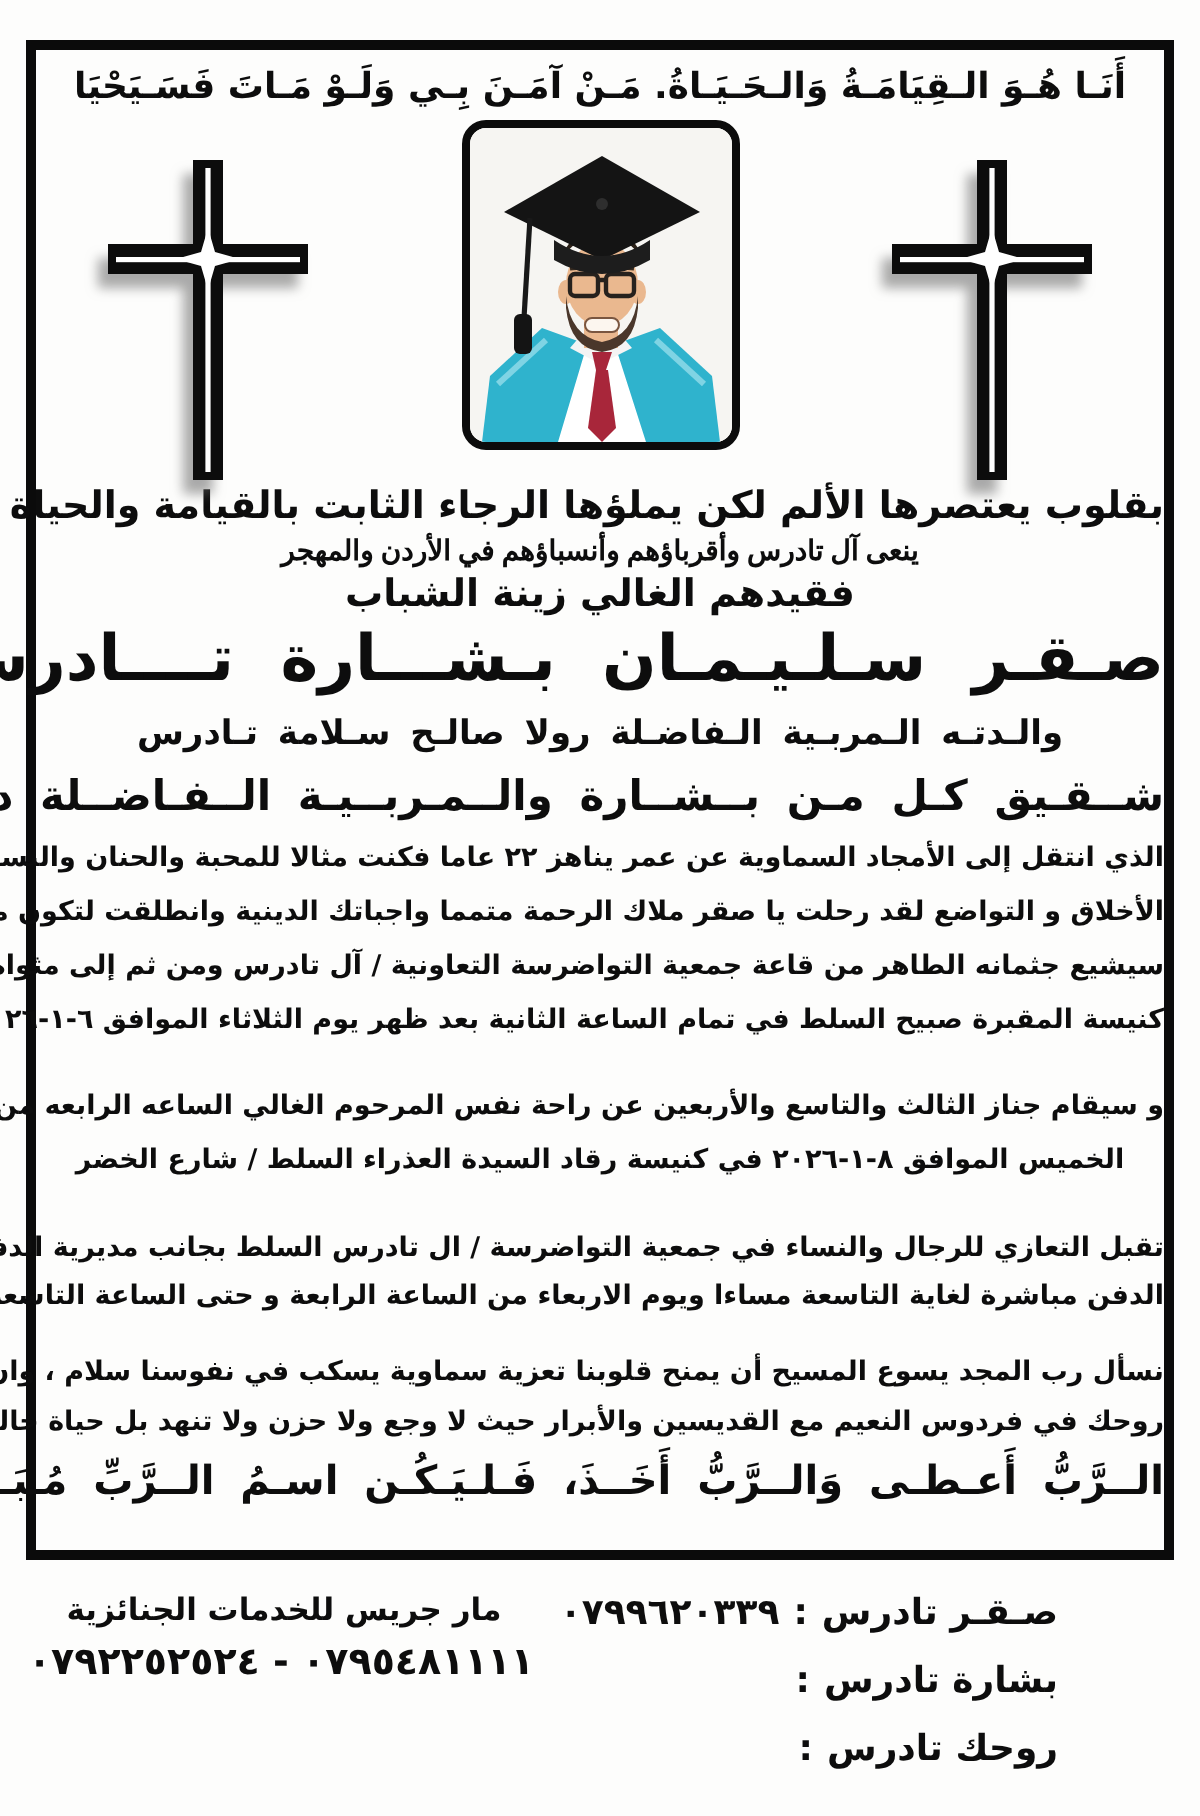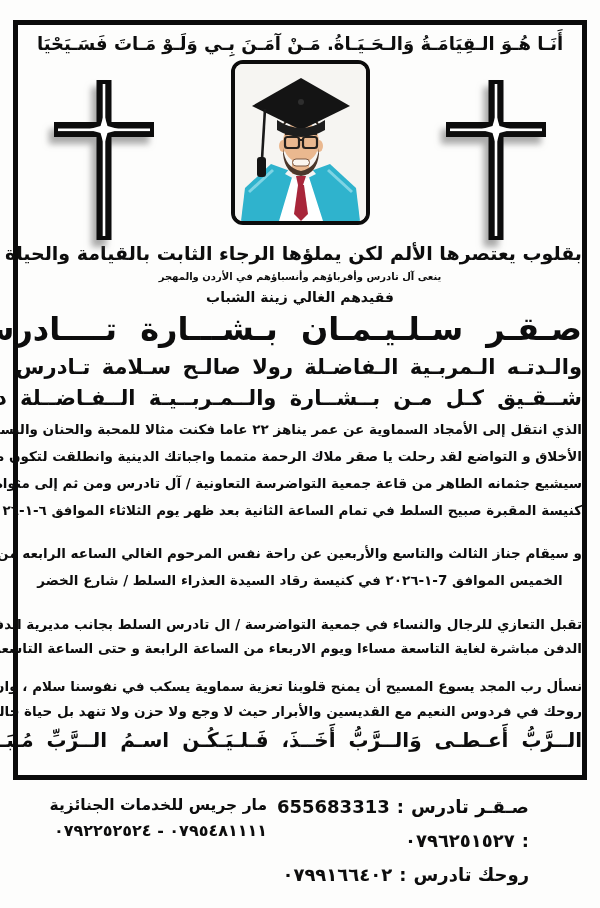--- a/index.html
+++ b/index.html
@@ -20,45 +20,45 @@
     display:flex;justify-content:space-between;align-items:flex-start;
     padding:0 30px;overflow:visible;
   }
   .cross-wrap{margin-top:16px;width:112px;height:166px;flex:0 0 auto;}
   .cross-wrap svg{filter:drop-shadow(-5px 7px 3px rgba(100,100,100,.55));}
   .photo-frame{
     width:131px;height:157px;border:4px solid #0c0c0c;border-radius:12px;
     overflow:hidden;background:#f6f5f2;flex:0 0 auto;margin-top:-2px;
   }
   .grief-line{margin-top:16px;font-size:19px;line-height:26px;}
-  .family-line{font-size:10px;line-height:21px;}
-  .intro-line{font-size:14px;line-height:20px;}
+  .family-line{font-size:14px;line-height:21px;font-family:Liberation Serif, serif;}
+  .intro-line{font-size:19px;line-height:20px;}
   .deceased-name{font-size:32px;line-height:45px;word-spacing:12px;}
-  .mother-line{font-size:21px;line-height:31px;word-spacing:4px;}
+  .mother-line{font-size:17px;line-height:31px;word-spacing:4px;}
   .siblings-line{font-size:21px;line-height:31px;word-spacing:6px;}
   .para{margin-top:2px;}
   .para .line{font-size:13.5px;line-height:27px;font-weight:bold;}
   .para-memorial{margin-top:16px;}
   .para-condolence{margin-top:18px;}
   .para-condolence .line{line-height:24px;}
   .para-prayer{margin-top:14px;}
   .para-prayer .line{line-height:25px;}
   .closing-verse{margin-top:3px;font-size:20px;line-height:27px;word-spacing:6px;}
   .contacts{
     position:absolute;left:13px;top:788px;width:574px;
     display:flex;justify-content:space-between;align-items:flex-start;
   }
   .family-contacts{padding-right:58px;margin-top:2px;}
   .contact-row{
     display:flex;gap:7px;justify-content:flex-start;align-items:baseline;
     font-size:18px;line-height:34px;font-weight:bold;white-space:nowrap;
   }
-  .funeral-service{width:250px;text-align:right;margin-top:4px;margin-left:4px;}
+  .funeral-service{width:250px;text-align:center;margin-top:4px;margin-left:4px;}
   .funeral-name{font-size:15.5px;line-height:26px;font-weight:bold;white-space:nowrap;}
-  .funeral-phones{font-size:16px;line-height:26px;font-weight:bold;white-space:nowrap;}
+  .funeral-phones{font-size:19px;line-height:26px;font-weight:bold;white-space:nowrap;}
 </style>
 </head>
 <body>
 
 <div class="poster">
 
   <div class="frame">
 
     <div class="line top-quote">أَنَـا هُـوَ الـقِيَامَـةُ وَالـحَـيَـاةُ. مَـنْ آمَـنَ بِـي وَلَـوْ مَـاتَ فَسَـيَحْيَا</div>
 
@@ -126,21 +126,21 @@
 
     <div class="para para-eulogy">
       <div class="line">الذي انتقل إلى الأمجاد السماوية عن عمر يناهز ٢٢ عاما فكنت مثالا للمحبة والحنان والبساطة والطيبة و</div>
       <div class="line">الأخلاق و التواضع لقد رحلت يا صقر ملاك الرحمة متمما واجباتك الدينية وانطلقت لتكون مع المسيح</div>
       <div class="line">سيشيع جثمانه الطاهر من قاعة جمعية التواضرسة التعاونية / آل تادرس ومن ثم إلى مثواه الأخير في</div>
       <div class="line">كنيسة المقبرة صبيح السلط في تمام الساعة الثانية بعد ظهر يوم الثلاثاء الموافق ٦-١-٢٠٢٦</div>
     </div>
 
     <div class="para para-memorial">
       <div class="line">و سيقام جناز الثالث والتاسع والأربعين عن راحة نفس المرحوم الغالي الساعه الرابعه من ظهر يوم</div>
-      <div class="line">الخميس الموافق 7-١-٢٠٢٦ في كنيسة رقاد السيدة العذراء السلط / شارع الخضر</div>
+      <div class="line">الخميس الموافق ٨-١-٢٠٢٦ في كنيسة رقاد السيدة العذراء السلط / شارع الخضر</div>
     </div>
 
     <div class="para para-condolence">
       <div class="line">تقبل التعازي للرجال والنساء في جمعية التواضرسة / ال تادرس السلط بجانب مديرية الدفاع المدني بعد</div>
       <div class="line">الدفن مباشرة لغاية التاسعة مساءا ويوم الاربعاء من الساعة الرابعة و حتى الساعة التاسعة مساءا و</div>
     </div>
 
     <div class="para para-prayer">
       <div class="line">نسأل رب المجد يسوع المسيح أن يمنح قلوبنا تعزية سماوية يسكب في نفوسنا سلام ، وان ينّيح</div>
       <div class="line">روحك في فردوس النعيم مع القديسين والأبرار حيث لا وجع ولا حزن ولا تنهد بل حياة خالدة</div>
@@ -148,30 +148,29 @@
 
     <div class="line closing-verse">الــرَّبُّ أَعـطـى وَالــرَّبُّ أَخَــذَ، فَـلـيَـكُـن اسـمُ الــرَّبِّ مُـبَـارَكًـا</div>
   </div>
 
   <div class="contacts">
 
     <div class="family-contacts">
       <div class="contact-row">
         <span>صـقـر تادرس</span>
           <span>:</span>
-          <span>655683313</span>
+          <span>٠٧٩٩٦٢٠٣٣٩</span>
       </div>
       <div class="contact-row">
+        <span>بشارة تادرس</span>
           <span>:</span>
-          <span>٠٧٩٦٢٥١٥٢٧</span>
       </div>
       <div class="contact-row">
         <span>روحك تادرس</span>
           <span>:</span>
-          <span>٠٧٩٩١٦٦٤٠٢</span>
       </div>
     </div>
 
     <div class="funeral-service">
       <div class="funeral-name">مار جريس للخدمات الجنائزية</div>
       <div class="funeral-phones">٠٧٩٥٤٨١١١١ - ٠٧٩٢٢٥٢٥٢٤</div>
     </div>
   </div>
 </div>
 

